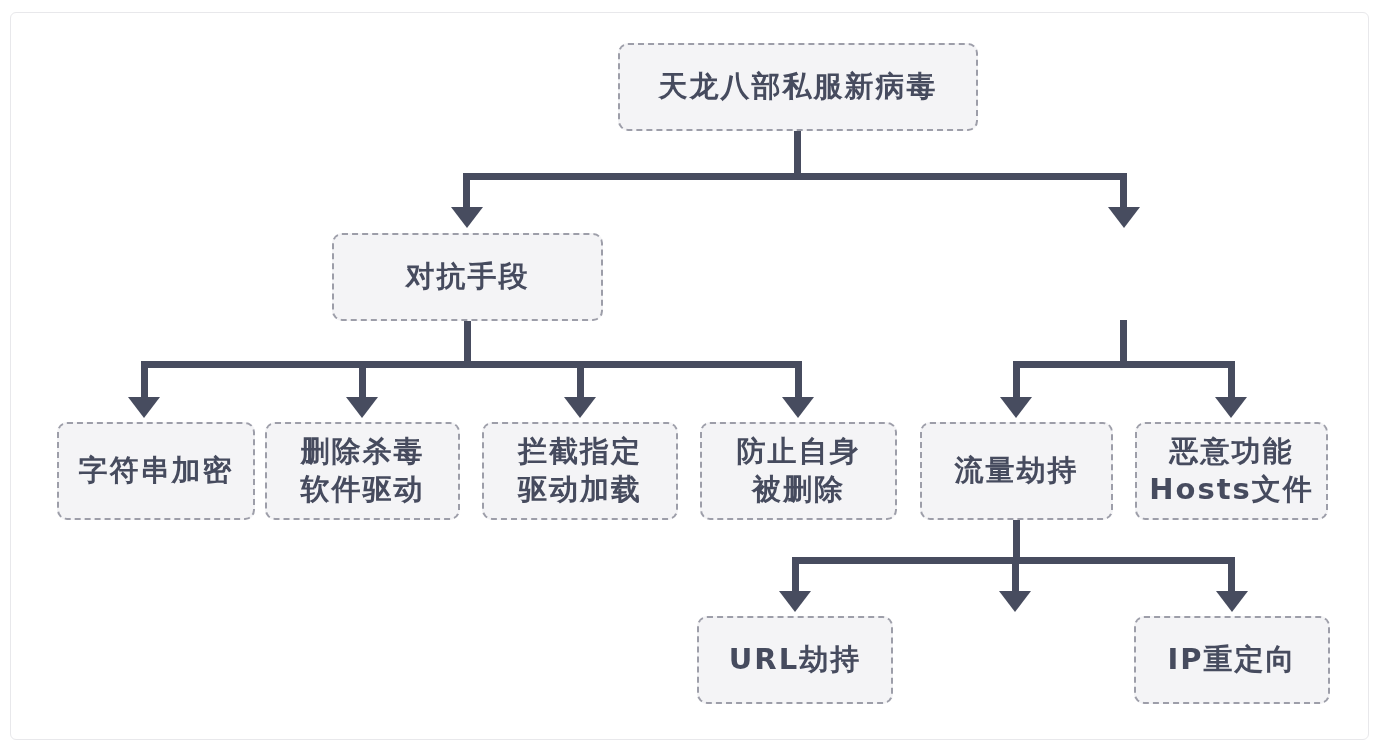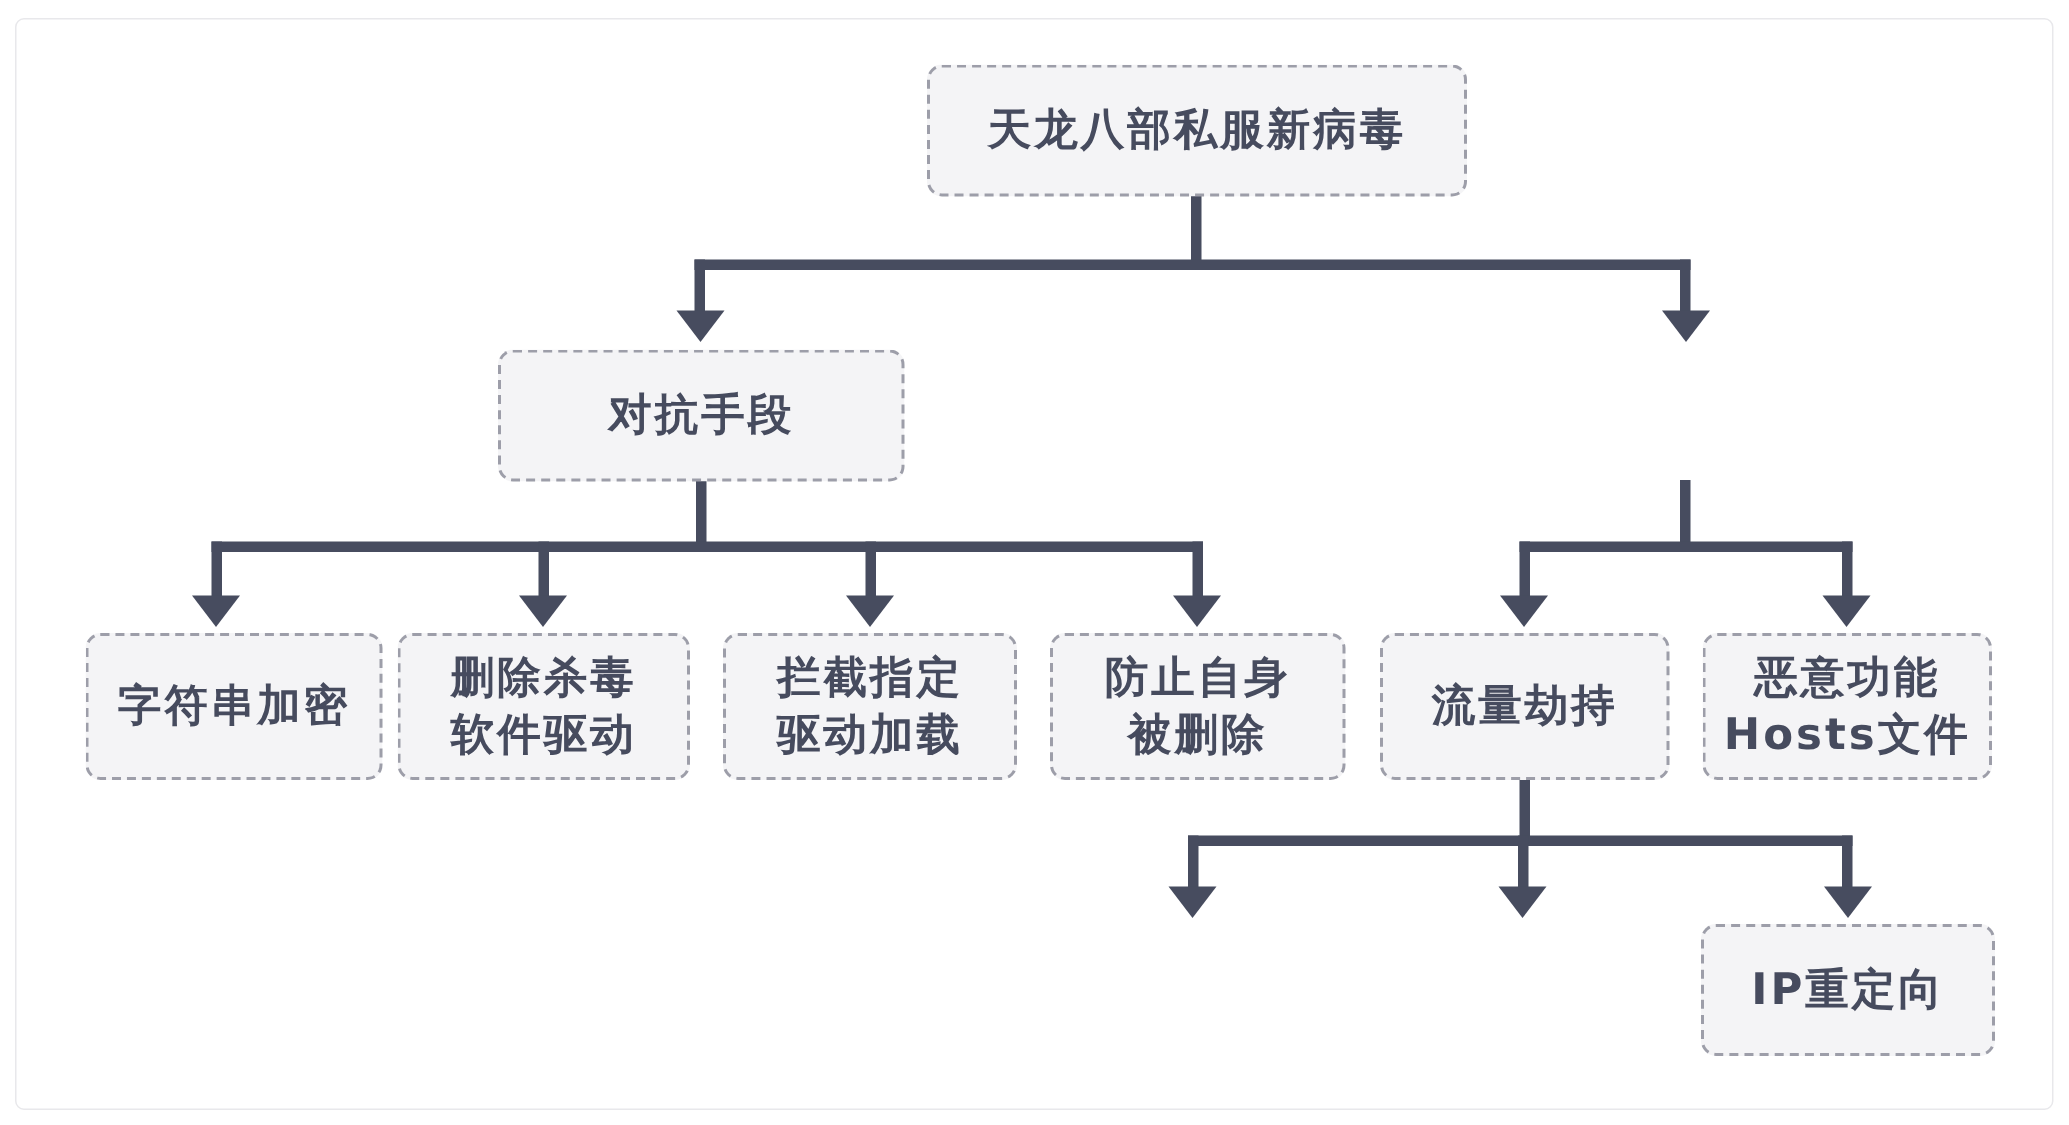--- a/index.html
+++ b/index.html
@@ -122,16 +122,19 @@
 被删除</span>
   </div>
   <div class="node" style="left:920px; top:422px; width:193px; height:98px;">
     <span class="node-label">流量劫持</span>
   </div>
   <div class="node" style="left:1135px; top:422px; width:193px; height:98px;">
     <span class="node-label">恶意功能
 Hosts文件</span>
   </div>
 
+  <div class="node" style="left:697px; top:616px; width:196px; height:88px;">
+    <span class="node-label">URL劫持</span>
+  </div>
   <div class="node" style="left:1134px; top:616px; width:196px; height:88px;">
     <span class="node-label">IP重定向</span>
   </div>
 </div>
 
 </body></html>

